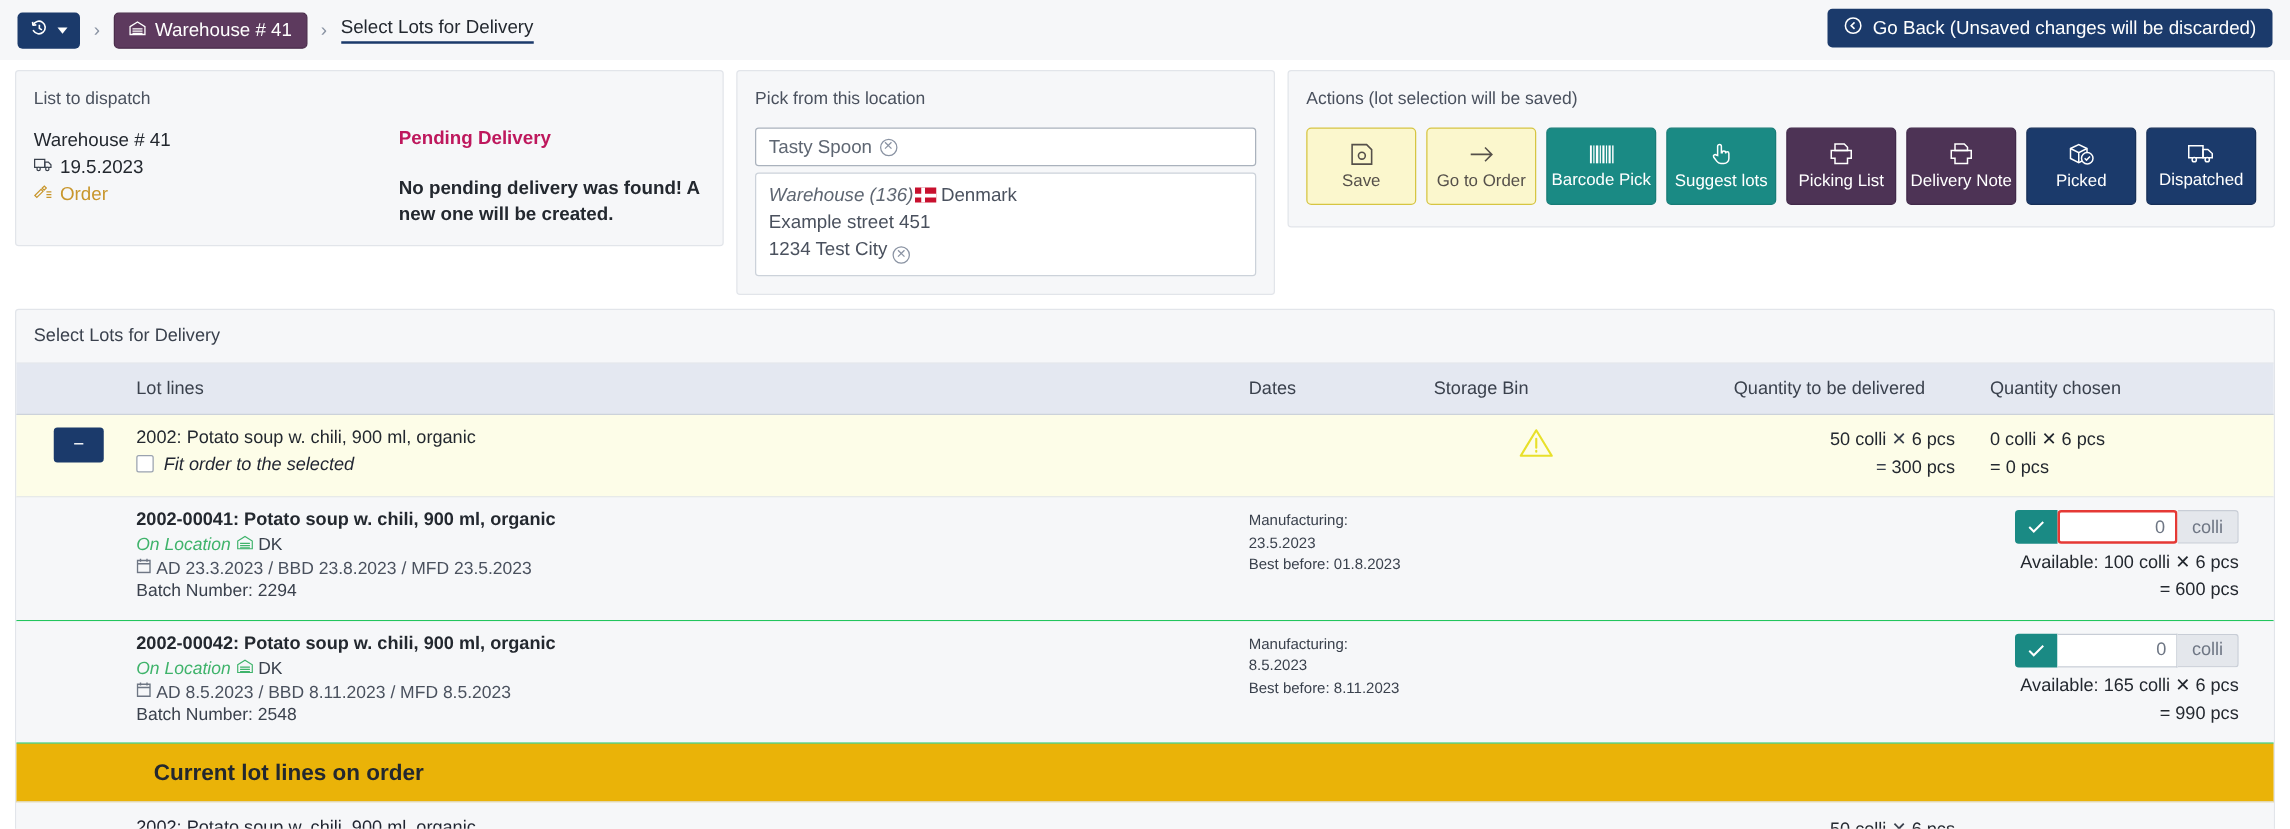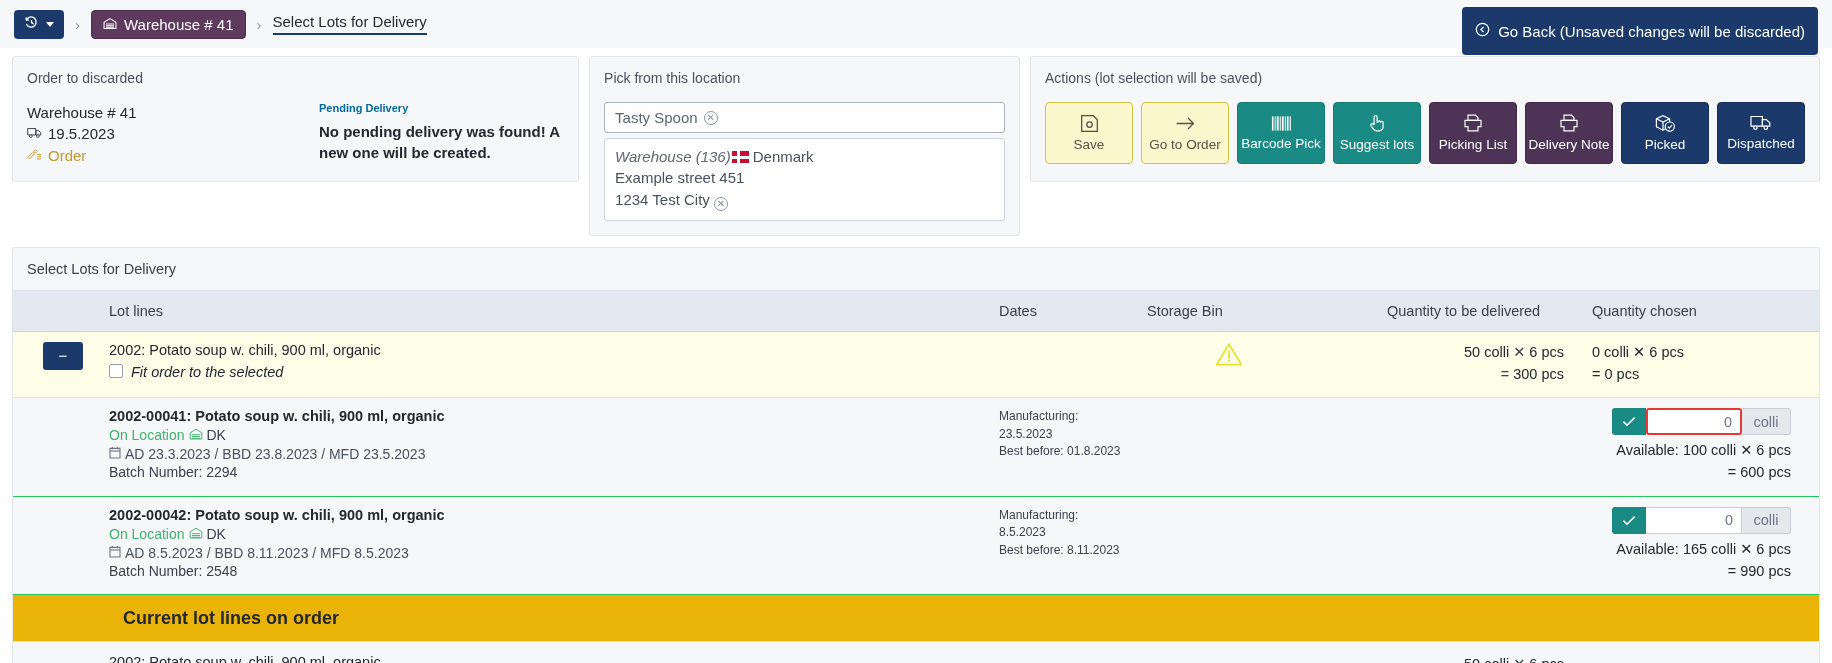--- a/index.html
+++ b/index.html
@@ -58,21 +58,21 @@
   .crumb-current {
     color: #23282f;
     font-size: 15px;
     border-bottom: 2px solid #1b3a6b;
     padding-bottom: 3px;
     cursor: pointer;
   }
   .goback-btn {
     position: absolute;
     right: 14px; top: 7px;
-    height: 48px;
+    height: 31px;
     display: flex; align-items: center; gap: 8px;
     background: #1b3a6b;
     color: #ffffff;
     border: none;
     border-radius: 4px;
     padding: 0 13px;
     font-size: 15px;
     cursor: pointer;
     white-space: nowrap;
   }
@@ -98,21 +98,21 @@
   .panel-title {
     font-size: 14px;
     color: #4a515e;
     margin-bottom: 16px;
   }
   .order-cols { display: flex; }
   .order-left { width: 292px; }
   .order-right { flex: 1; }
   .order-line { font-size: 15px; color: #23282f; line-height: 1.42; display:flex; align-items:center; gap:6px; }
   .order-line.amber { color: #c8962c; }
-  .pending-title { font-weight: bold; font-size: 11px; color: #0369a1; margin-bottom: 7px; }
+  .pending-title { font-weight: bold; font-size: 15px; color: #be185d; margin-bottom: 21px; }
   .pending-text { font-size: 15px; color: #23282f; line-height: 1.4; max-width: 270px; font-weight: bold;}
 
   .loc-input {
     width: 100%;
     height: 31px;
     background: #ffffff;
     border: 1px solid #aab2bd;
     border-radius: 3px;
     display: flex; align-items: center;
     padding: 0 10px;
@@ -232,21 +232,21 @@
   .fitorder { display: flex; align-items: flex-start; gap: 8px; margin-top: 6px; font-style: italic; }
   .cb {
     width: 14px; height: 14px;
     border: 1px solid #9aa2af;
     background: #fff;
     border-radius: 2px;
     cursor: pointer;
   }
   .lot-title { font-weight: bold; color: #23282f; font-size: 14.5px; }
   .lot-sub { margin-top: 3px; font-size: 14px; display:flex; align-items:center; gap:4px; }
-  .onloc { color: #3fb36b; }
+  .onloc { color: #3fb36b; font-style: italic; }
   .dk { color: #3a414d; }
   .lot-dates { margin-top: 3px; font-size: 14px; color: #4a515e; display:flex; align-items:center; gap:4px;}
   .lot-batch { margin-top: 2px; font-size: 14px; color: #3a414d; }
   .dates-cell { font-size: 12px; color: #3a414d; line-height: 1.45; }
   .warn-cell { display: flex; justify-content: flex-start; padding-left: 68px; }
 
   .qty-block { text-align: right; padding-right: 28px; font-size: 14.5px; color: #23282f; line-height: 1.5; }
   .qty-block .sym { color: #3a414d; }
   .qty-chosen-block { text-align: left; padding-right: 28px; font-size: 14.5px; color: #23282f; line-height: 1.5; }
 
@@ -345,21 +345,21 @@
         <path d="M9.2 5.2 L6.3 8 L9.2 10.8"></path>
       </svg>
     </span>
     <span>Go Back (Unsaved changes will be discarded)</span>
   </button>
 </div>
 
 <div class="panels">
 
   <div class="panel panel-order">
-    <div class="panel-title">Order to discarded</div>
+    <div class="panel-title">List to dispatch</div>
     <div class="order-cols">
       <div class="order-left">
         <div class="order-line">Warehouse # 41</div>
         <div class="order-line">
           <span>
             <svg width="15" height="13" viewBox="0 0 17 13" fill="none" stroke="#3a414d" stroke-width="1.1">
               <path d="M0.8 2 H10 V9.3 H0.8 Z"></path>
               <path d="M10 4.4 H13.2 L15.6 6.8 V9.3 H10 Z"></path>
               <circle cx="4.4" cy="10.6" r="1.5" fill="#fff"></circle>
               <circle cx="12.3" cy="10.6" r="1.5" fill="#fff"></circle>

